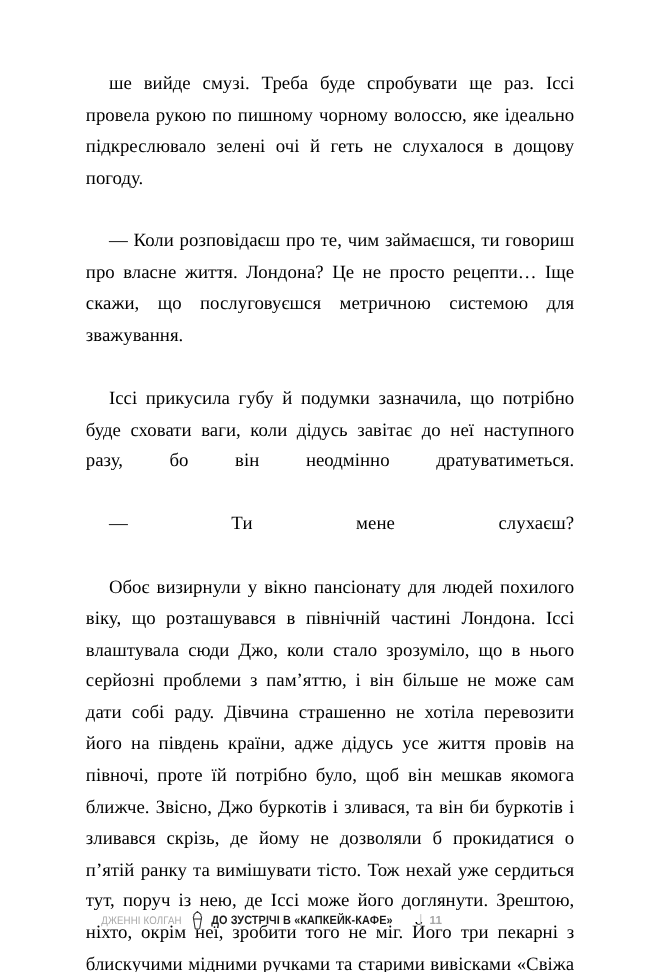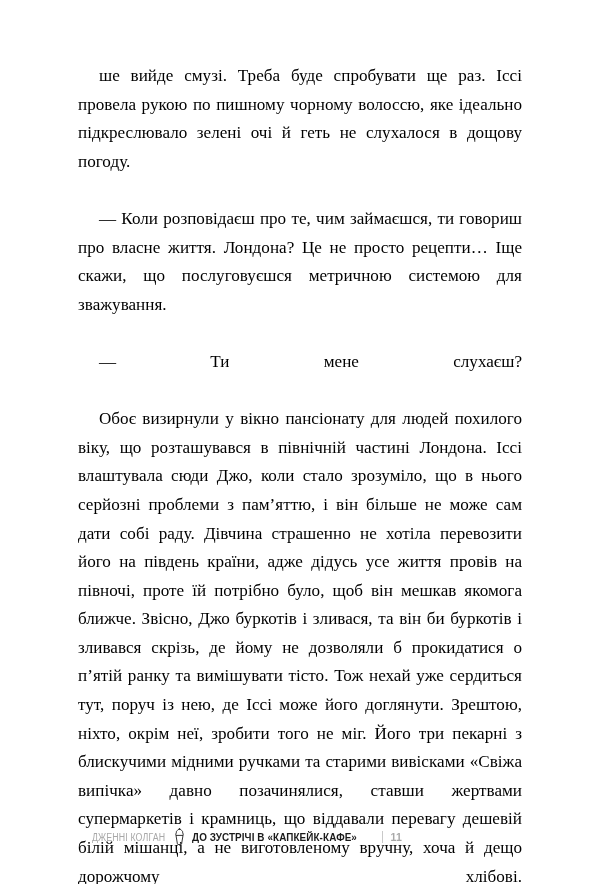--- a/index.html
+++ b/index.html
@@ -131,20 +131,21 @@
   }
 </style>
 </head>
 <body>
 
 <div class="page">
 
   <div class="text-block">
     <p class="para">ше вийде смузі. Треба буде спробувати ще раз. Іссі провела рукою по пишному чорному волоссю, яке ідеально підкреслювало зелені очі й геть не слухалося в дощову погоду.</p>
     <p class="para">— Коли розповідаєш про те, чим займаєшся, ти говориш про власне життя. Лондона? Це не просто рецепти… Іще скажи, що послуговуєшся метричною системою для зважування.</p>
+    <p class="para">Іссі прикусила губу й подумки зазначила, що потрібно буде сховати ваги, коли дідусь завітає до неї наступного разу, бо він неодмінно дратуватиметься.</p>
     <p class="para">— Ти мене слухаєш?</p>
     <p class="para">Обоє визирнули у вікно пансіонату для людей похилого віку, що розташувався в північній частині Лондона. Іссі влаштувала сюди Джо, коли стало зрозуміло, що в нього серйозні проблеми з пам’яттю, і він більше не може сам дати собі раду. Дівчина страшенно не хотіла перевозити його на південь країни, адже дідусь усе життя провів на півночі, проте їй потрібно було, щоб він мешкав якомога ближче. Звісно, Джо буркотів і зливася, та він би буркотів і зливався скрізь, де йому не дозволяли б прокидатися о п’ятій ранку та вимішувати тісто. Тож нехай уже сердиться тут, поруч із нею, де Іссі може його доглянути. Зрештою, ніхто, окрім неї, зробити того не міг. Його три пекарні з блискучими мідними ручками та старими вивісками «Свіжа випічка» давно позачинялися, ставши жертвами супермаркетів і крамниць, що віддавали перевагу дешевій білій мішанці, а не виготовленому вручну, хоча й дещо дорожчому хлібові.</p>
 
   </div>
 
   <div class="footer">
     <div class="footer-inner">
       <span class="footer-author">ДЖЕННІ КОЛГАН</span>
 
       <span class="footer-icon">

